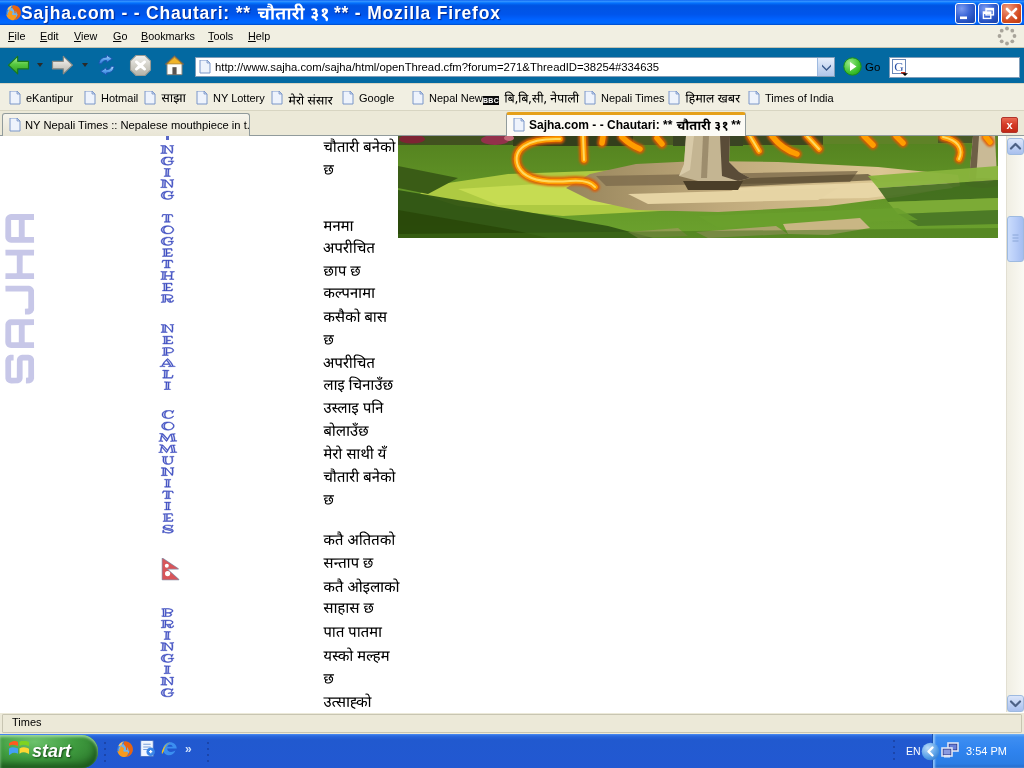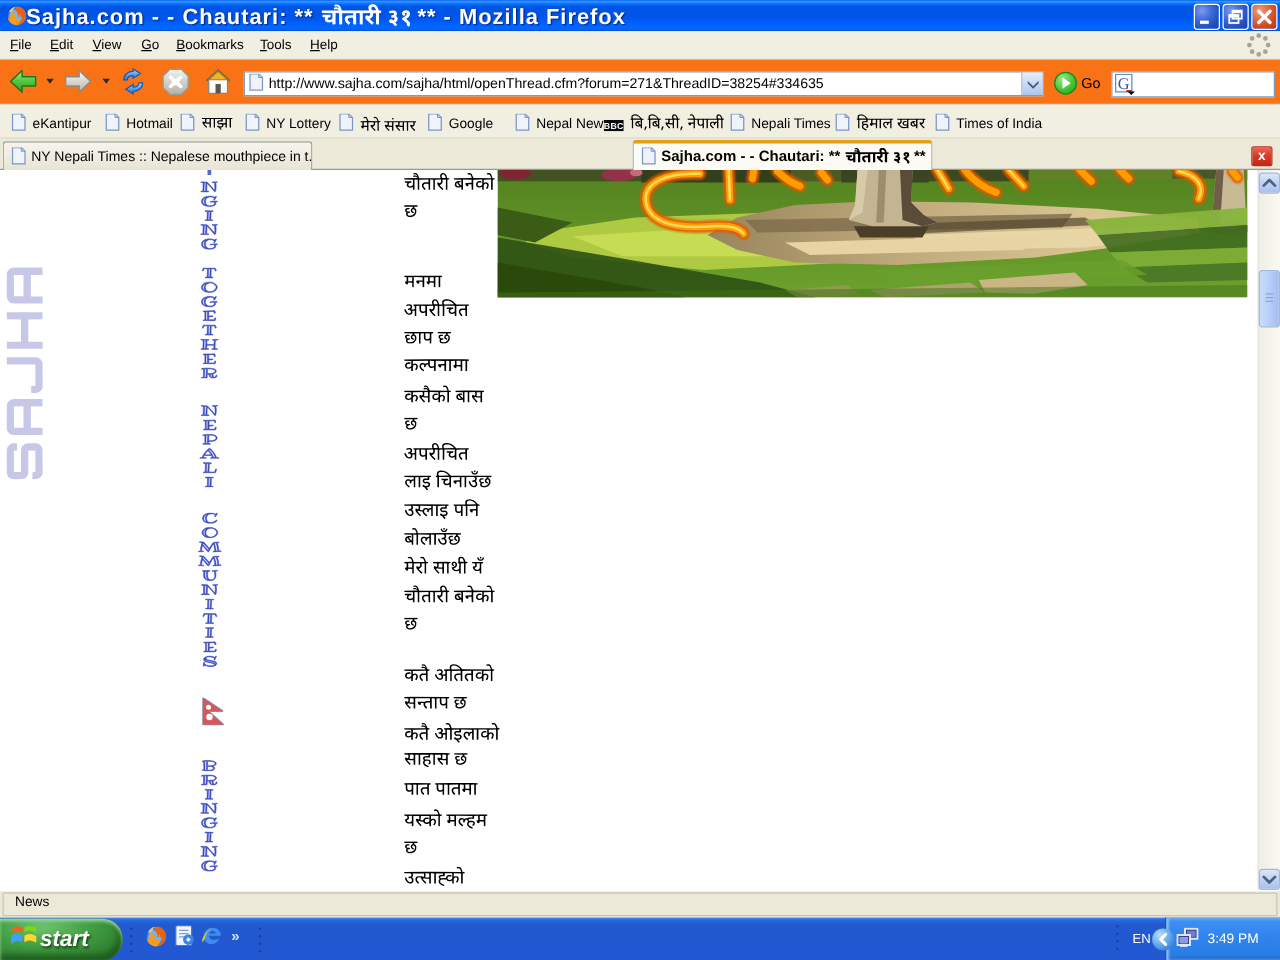--- a/index.html
+++ b/index.html
@@ -11,21 +11,21 @@
 #titletext svg{vertical-align:-3px}
 .winbtn{position:absolute;top:3px;width:21px;height:21px;border-radius:3px;border:1px solid #fff;
 background:radial-gradient(circle at 30% 25%,#7c9bf0 0%,#3d68d8 40%,#2550be 70%,#1941a5 100%);
 color:#fff;text-align:center;line-height:19px;font-size:12px;font-weight:bold}
 .winbtn.close{background:radial-gradient(circle at 30% 25%,#f0a080 0%,#e06b4a 35%,#d24a1e 65%,#b83a10 100%)}
 
 #menubar{left:0;top:25px;width:1024px;height:23px;background:#f1efe2;border-bottom:1px solid #c5c2b0}
 .menuitem{position:absolute;top:5px;font-size:10.8px;color:#000}
 .menuitem u{text-decoration:underline}
 
-#toolbar{left:0;top:48px;width:1024px;height:36px;background:#f97316;border-bottom:1px solid #d8d5c2}
+#toolbar{left:0;top:48px;width:1024px;height:36px;background:#0369a1;border-bottom:1px solid #d8d5c2}
 #urlbox{position:absolute;left:195px;top:9px;width:640px;height:20px;background:#fff;border:1px solid #7f9db9;font-size:11.3px;color:#000;line-height:18px;white-space:nowrap;overflow:hidden}
 #urlbox .pageico{display:inline-block;vertical-align:-3px;margin:0 4px 0 3px}
 #urldrop{position:absolute;right:0;top:0;width:17px;height:18px;background:linear-gradient(180deg,#e6eefb,#c9d9f2 50%,#b0c6ea);border-left:1px solid #9ebae0;text-align:center}
 #searchbox{position:absolute;left:889px;top:9px;width:131px;height:21px;background:#fff;border:1px solid #7f9db9}
 #gotext{position:absolute;left:865px;top:13px;font-size:11.5px}
 
 #bookbar{left:0;top:84px;width:1024px;height:27px;background:#f1efe2;border-bottom:1px solid #d8d5c2}
 .bm{position:absolute;top:7px;font-size:11px;color:#000;white-space:nowrap}
 .bm svg.lbl{vertical-align:-3px}
 
@@ -460,21 +460,21 @@
               <line x1="4.5" y1="21" x2="10.5" y2="21"></line>
               <line x1="4.5" y1="24" x2="10.5" y2="24"></line>
             </g>
           </svg></div>
 <div class="sbtn" style="top:559px"><svg width="15" height="15" viewBox="0 0 15 15">
             <path d="M3,5.5 L7.5,10 L12,5.5" fill="none" stroke="#4d6185" stroke-width="2.2" stroke-linejoin="round" stroke-linecap="round"></path>
           </svg></div>
       </div>
 </div>
 <div id="statusbar" class="abs">
-      <div style="position:absolute;left:2px;top:1px;width:1020px;height:19px;border:1px solid #c8c5b2;border-radius:1px;padding-left:9px;line-height:14px">News</div>
+      <div style="position:absolute;left:2px;top:1px;width:1020px;height:19px;border:1px solid #c8c5b2;border-radius:1px;padding-left:9px;line-height:14px">Times</div>
     </div>
 <div id="taskbar" class="abs">
 <div id="startbtn"><span style="margin-left:32px">start</span></div>
 <div class="abs" style="left:8px;top:7px"><svg width="22" height="20" viewBox="0 0 22 20">
           <path d="M1,5 C3.5,3.2 6,3.4 8.5,4.6 L10,5.1 L10,0.9 C7.5,-0.3 5,-0.5 2.5,1.3 L1,2.4 Z" fill="#ff5a20"></path>
           <path d="M11.5,0.9 C14,-0.8 16.5,-1 19.5,0.4 L21,1.1 L21,5.3 L19.5,4.6 C16.5,3.2 14,3.4 11.5,5.1 Z" fill="#7ed321"></path>
           <path d="M1,7.5 C3.5,5.7 6,5.9 8.5,7.1 L10,7.6 L10,12.8 C7.5,11.6 5,11.4 2.5,13.2 L1,14.3 Z" fill="#44a0f4"></path>
           <path d="M11.5,7.6 C14,5.9 16.5,5.7 19.5,7.1 L21,7.8 L21,13 L19.5,12.3 C16.5,10.9 14,11.1 11.5,12.8 Z" fill="#ffd733"></path>
         </svg></div>
 <div class="qdot" style="left:104px;top:8px"></div>
@@ -520,14 +520,14 @@
             </radialGradient>
           </defs>
         </svg></div>
 <div class="abs" style="left:941px;top:8px"><svg width="18" height="17" viewBox="0 0 18 17">
           <rect x="7" y="1" width="10" height="8" fill="#2a3580" stroke="#dfe5f5" stroke-width="1.6"></rect>
           <rect x="8.5" y="2.5" width="7" height="5" fill="#6a7fd8"></rect>
           <rect x="1" y="6" width="10" height="8" fill="#2a3580" stroke="#dfe5f5" stroke-width="1.6"></rect>
           <rect x="2.5" y="7.5" width="7" height="5" fill="#8a9ae0"></rect>
           <rect x="3" y="13" width="6" height="2.5" fill="#dfe5f5"></rect>
         </svg></div>
-<div class="abs" style="left:966px;top:11px;color:#fff;font-size:11px">3:49 PM</div>
+<div class="abs" style="left:966px;top:11px;color:#fff;font-size:11px">3:54 PM</div>
 </div>
 </div>
 </body></html>

